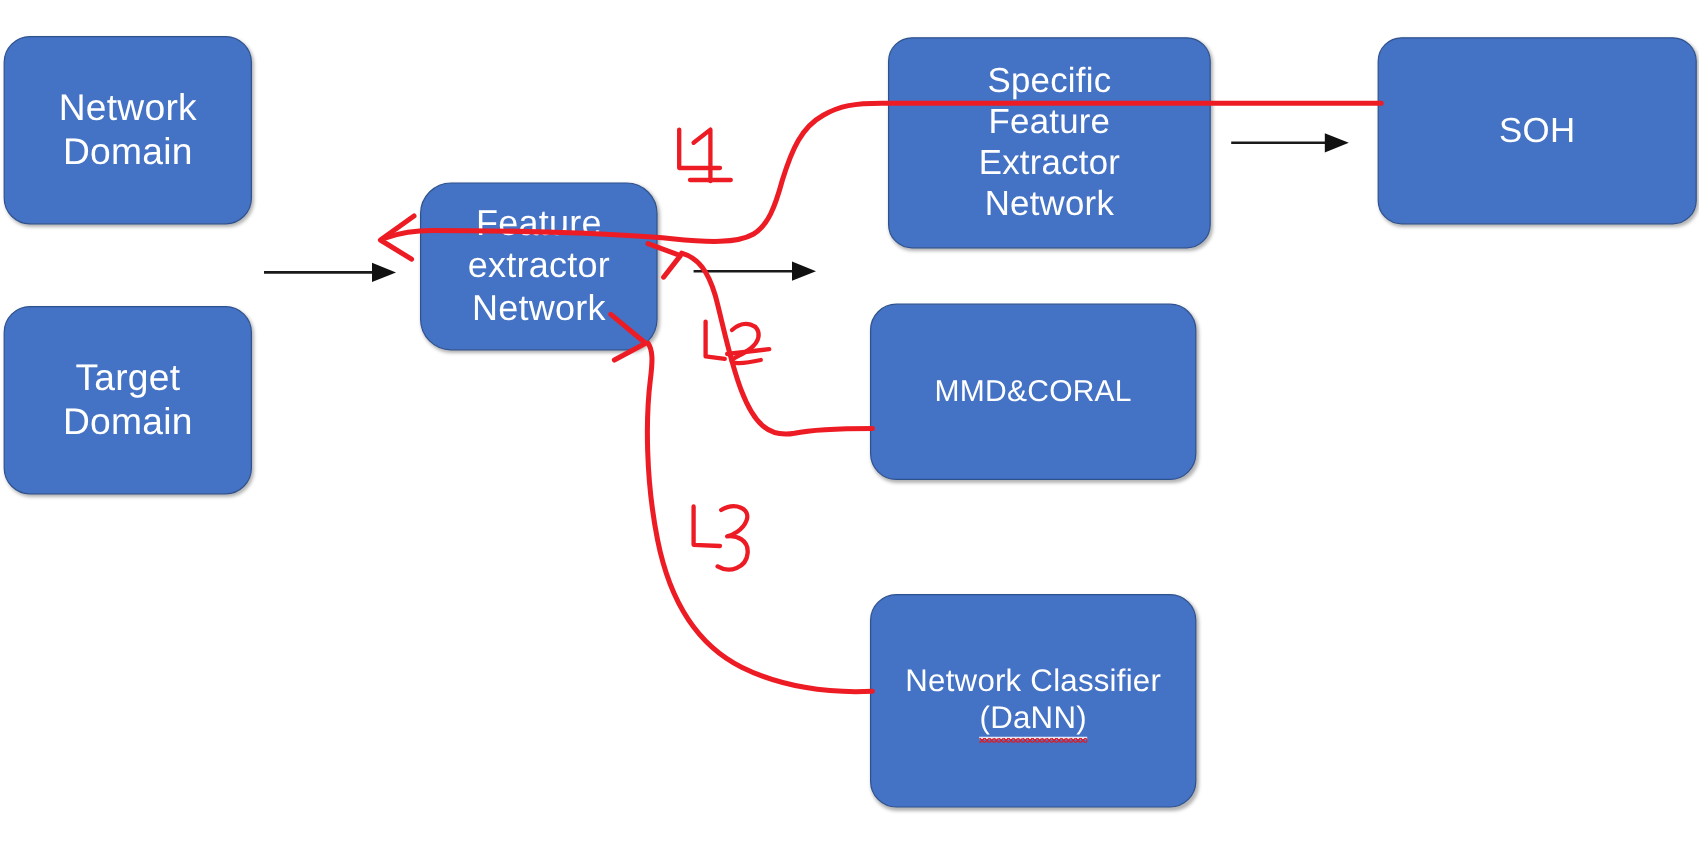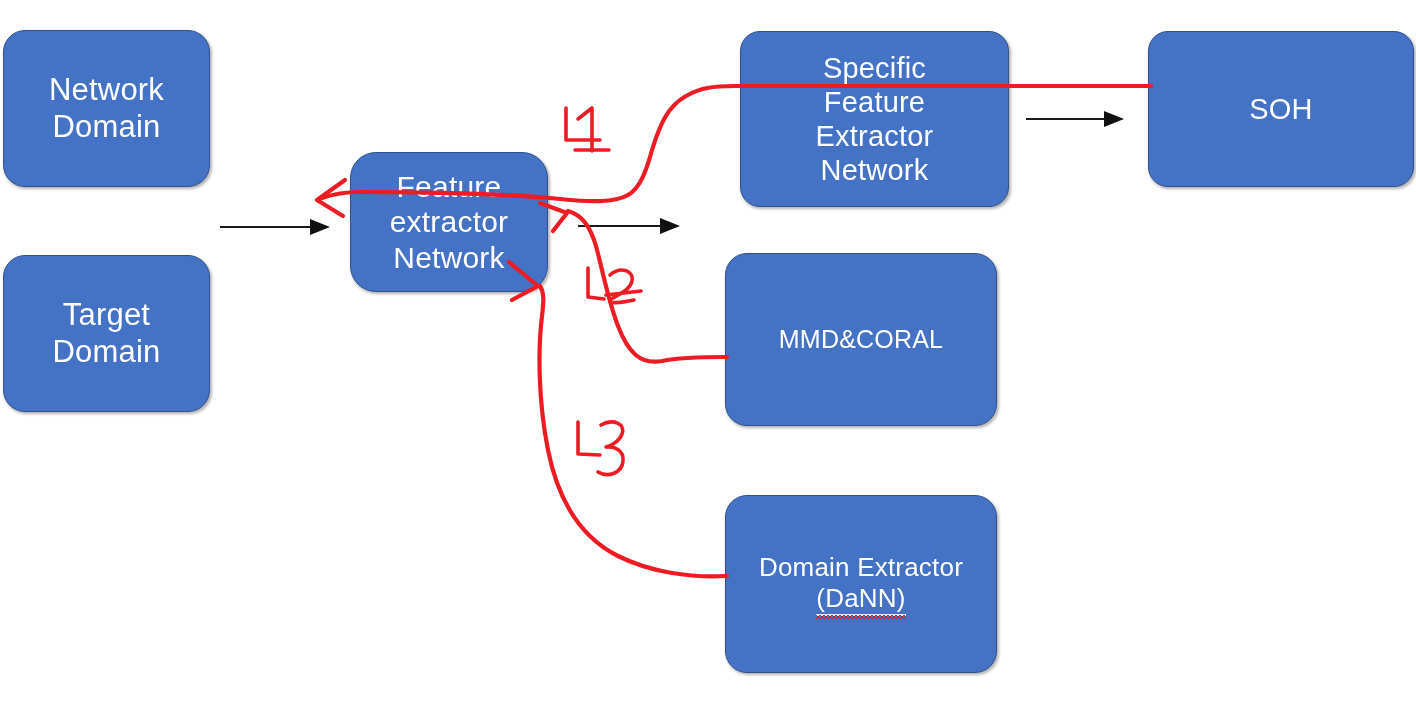--- a/index.html
+++ b/index.html
@@ -34,21 +34,21 @@
     box-shadow: 1.5px 2px 3px rgba(0,0,0,0.30);
     user-select: none;
   }
   .node-label { display: block; padding: 0 6px; }
 
   #n-source   { left: 3px;    top: 30px;  width: 207px; height: 157px; font-size: 31px; }
   #n-target   { left: 3px;    top: 255px; width: 207px; height: 157px; font-size: 31px; }
   #n-feat     { left: 350px;  top: 152px; width: 198px; height: 140px; font-size: 30px; border-radius: 26px; }
   #n-specific { left: 740px;  top: 31px;  width: 269px; height: 176px; font-size: 29px; border-radius: 20px; }
   #n-soh      { left: 1148px; top: 31px;  width: 266px; height: 156px; font-size: 29px; border-radius: 20px; }
-  #n-mmd      { left: 725px;  top: 253px; width: 272px; height: 173px; font-size: 25px; border-radius: 22px; }
+  #n-mmd      { left: 725px;  top: 253px; width: 272px; height: 147px; font-size: 25px; border-radius: 22px; }
   #n-dann     { left: 725px;  top: 495px; width: 272px; height: 178px; font-size: 26px; border-radius: 22px; }
 
   .dann-underline {
     border-bottom: 2px solid rgba(255,255,255,0.85);
     padding-bottom: 1px;
     position: relative;
     display: inline-block;
   }
   .spell {
     position: absolute;
@@ -95,21 +95,21 @@
 
   <div class="node" id="n-soh">
     <span class="node-label">SOH</span>
   </div>
 
   <div class="node" id="n-mmd">
     <span class="node-label">MMD&amp;CORAL</span>
   </div>
 
   <div class="node" id="n-dann">
-    <span class="node-label"><span>Domain Extractor</span><br><span class="dann-underline"><span>(DaNN)</span><span class="spell"></span></span></span>
+    <span class="node-label"><span>Network Classifier</span><br><span class="dann-underline"><span>(DaNN)</span><span class="spell"></span></span></span>
   </div>
 
   <svg id="overlay" viewBox="0 0 1416 702" xmlns="http://www.w3.org/2000/svg">
 
     <g>
       <line class="blk" x1="220" y1="227" x2="312" y2="227"></line>
       <polygon class="blk-head" points="310,219 330,227 310,235"></polygon>
     </g>
 
     <g>

